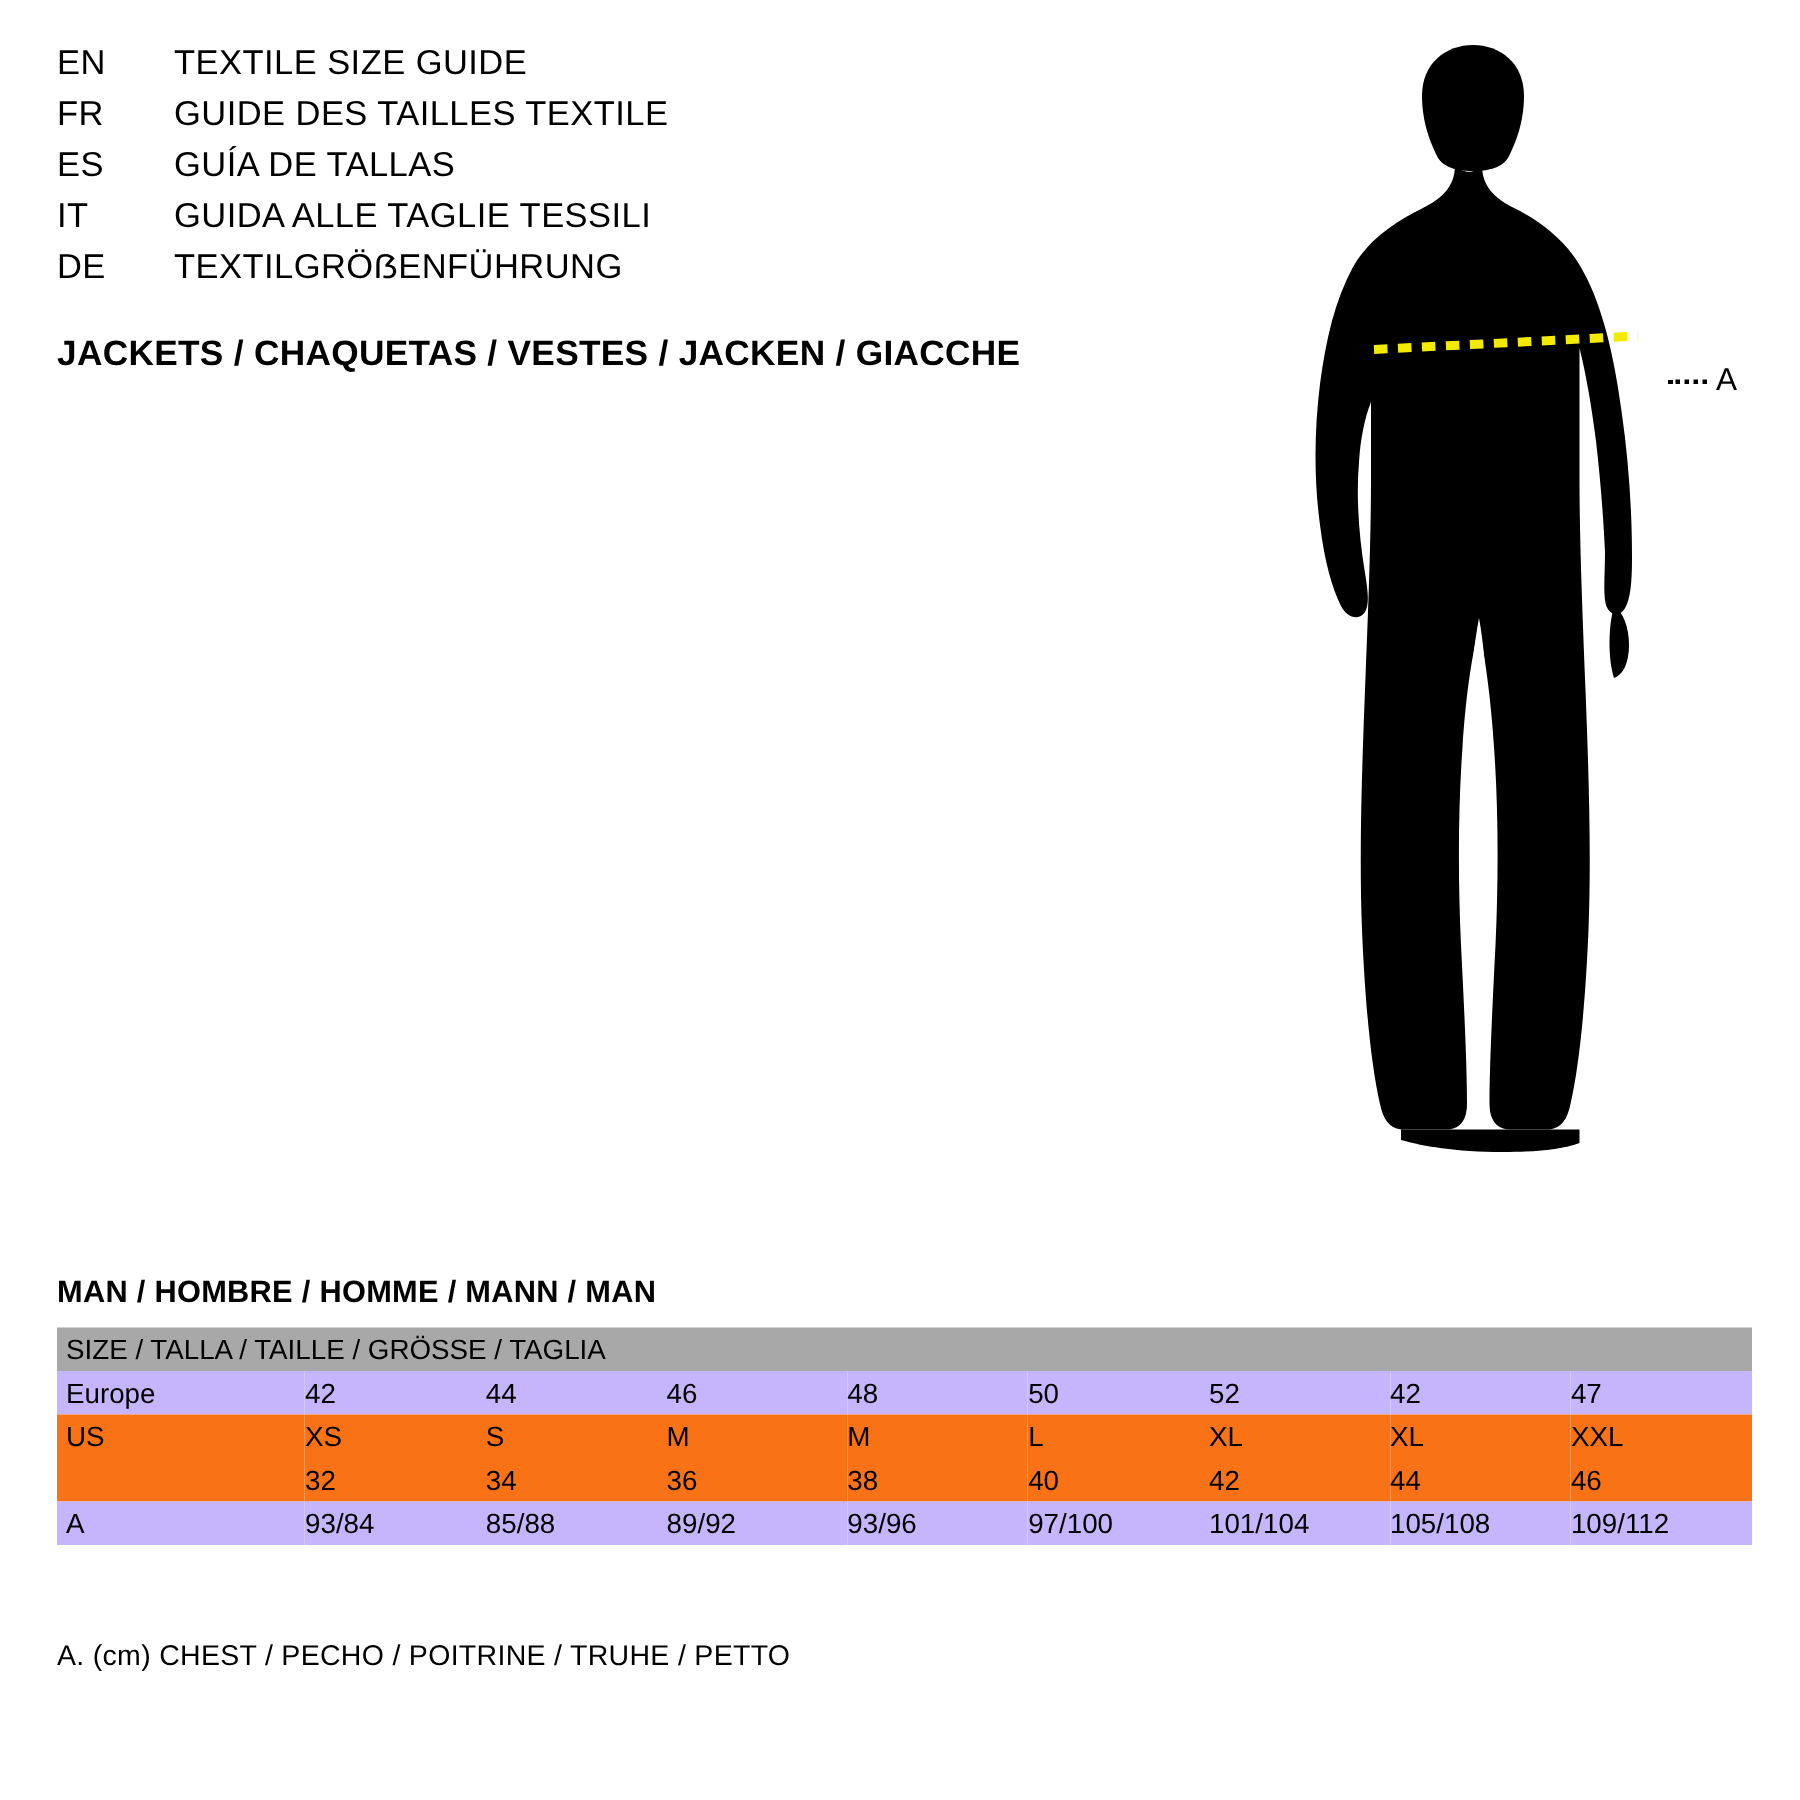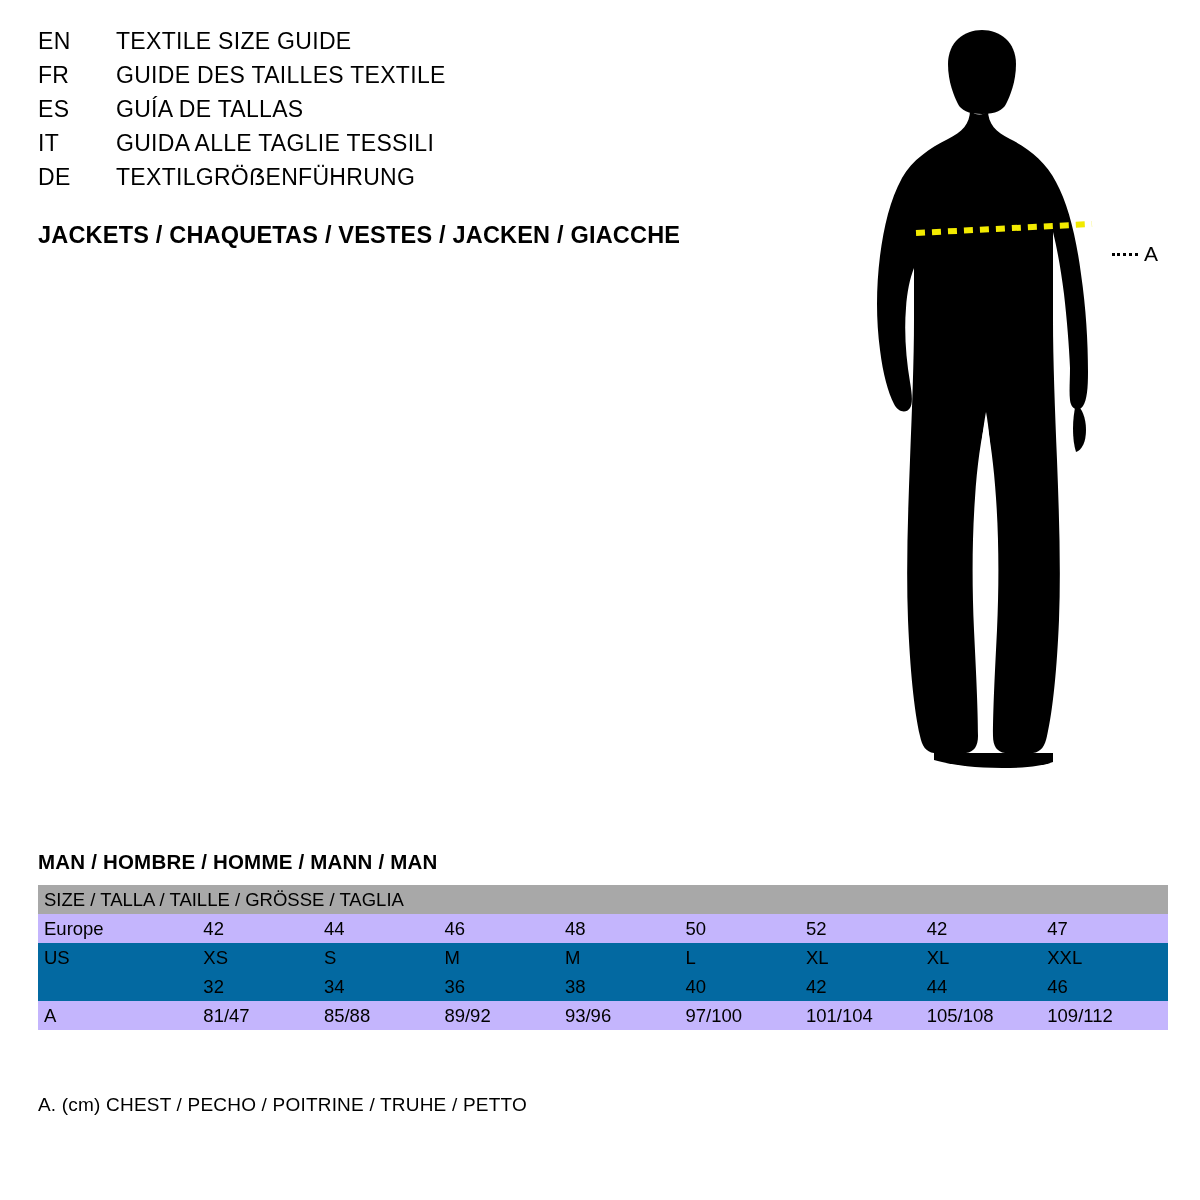--- a/index.html
+++ b/index.html
@@ -104,21 +104,21 @@
   }
   table.size-table td {
     padding: 0;
     height: 29px;
     vertical-align: middle;
   }
   .band-dark {
     background: #a8a8a8;
   }
   .band-light {
-    background: #0369a1;
+    background: #f97316;
   }
   .band-white {
     background: #c4b5fd;
   }
   .col-label {
     width: 160px;
     padding-left: 6px !important;
     text-align: left;
     white-space: nowrap;
   }
@@ -271,21 +271,21 @@
         <td class="cell">34</td>
         <td class="cell">36</td>
         <td class="cell">38</td>
         <td class="cell">40</td>
         <td class="cell">42</td>
         <td class="cell">44</td>
         <td class="cell">46</td>
       </tr>
       <tr class="band-white">
         <td class="col-label">A</td>
-        <td class="cell">81/47</td>
+        <td class="cell">93/84</td>
         <td class="cell">85/88</td>
         <td class="cell">89/92</td>
         <td class="cell">93/96</td>
         <td class="cell">97/100</td>
         <td class="cell">101/104</td>
         <td class="cell">105/108</td>
         <td class="cell">109/112</td>
       </tr>
     </tbody>
       </table>

